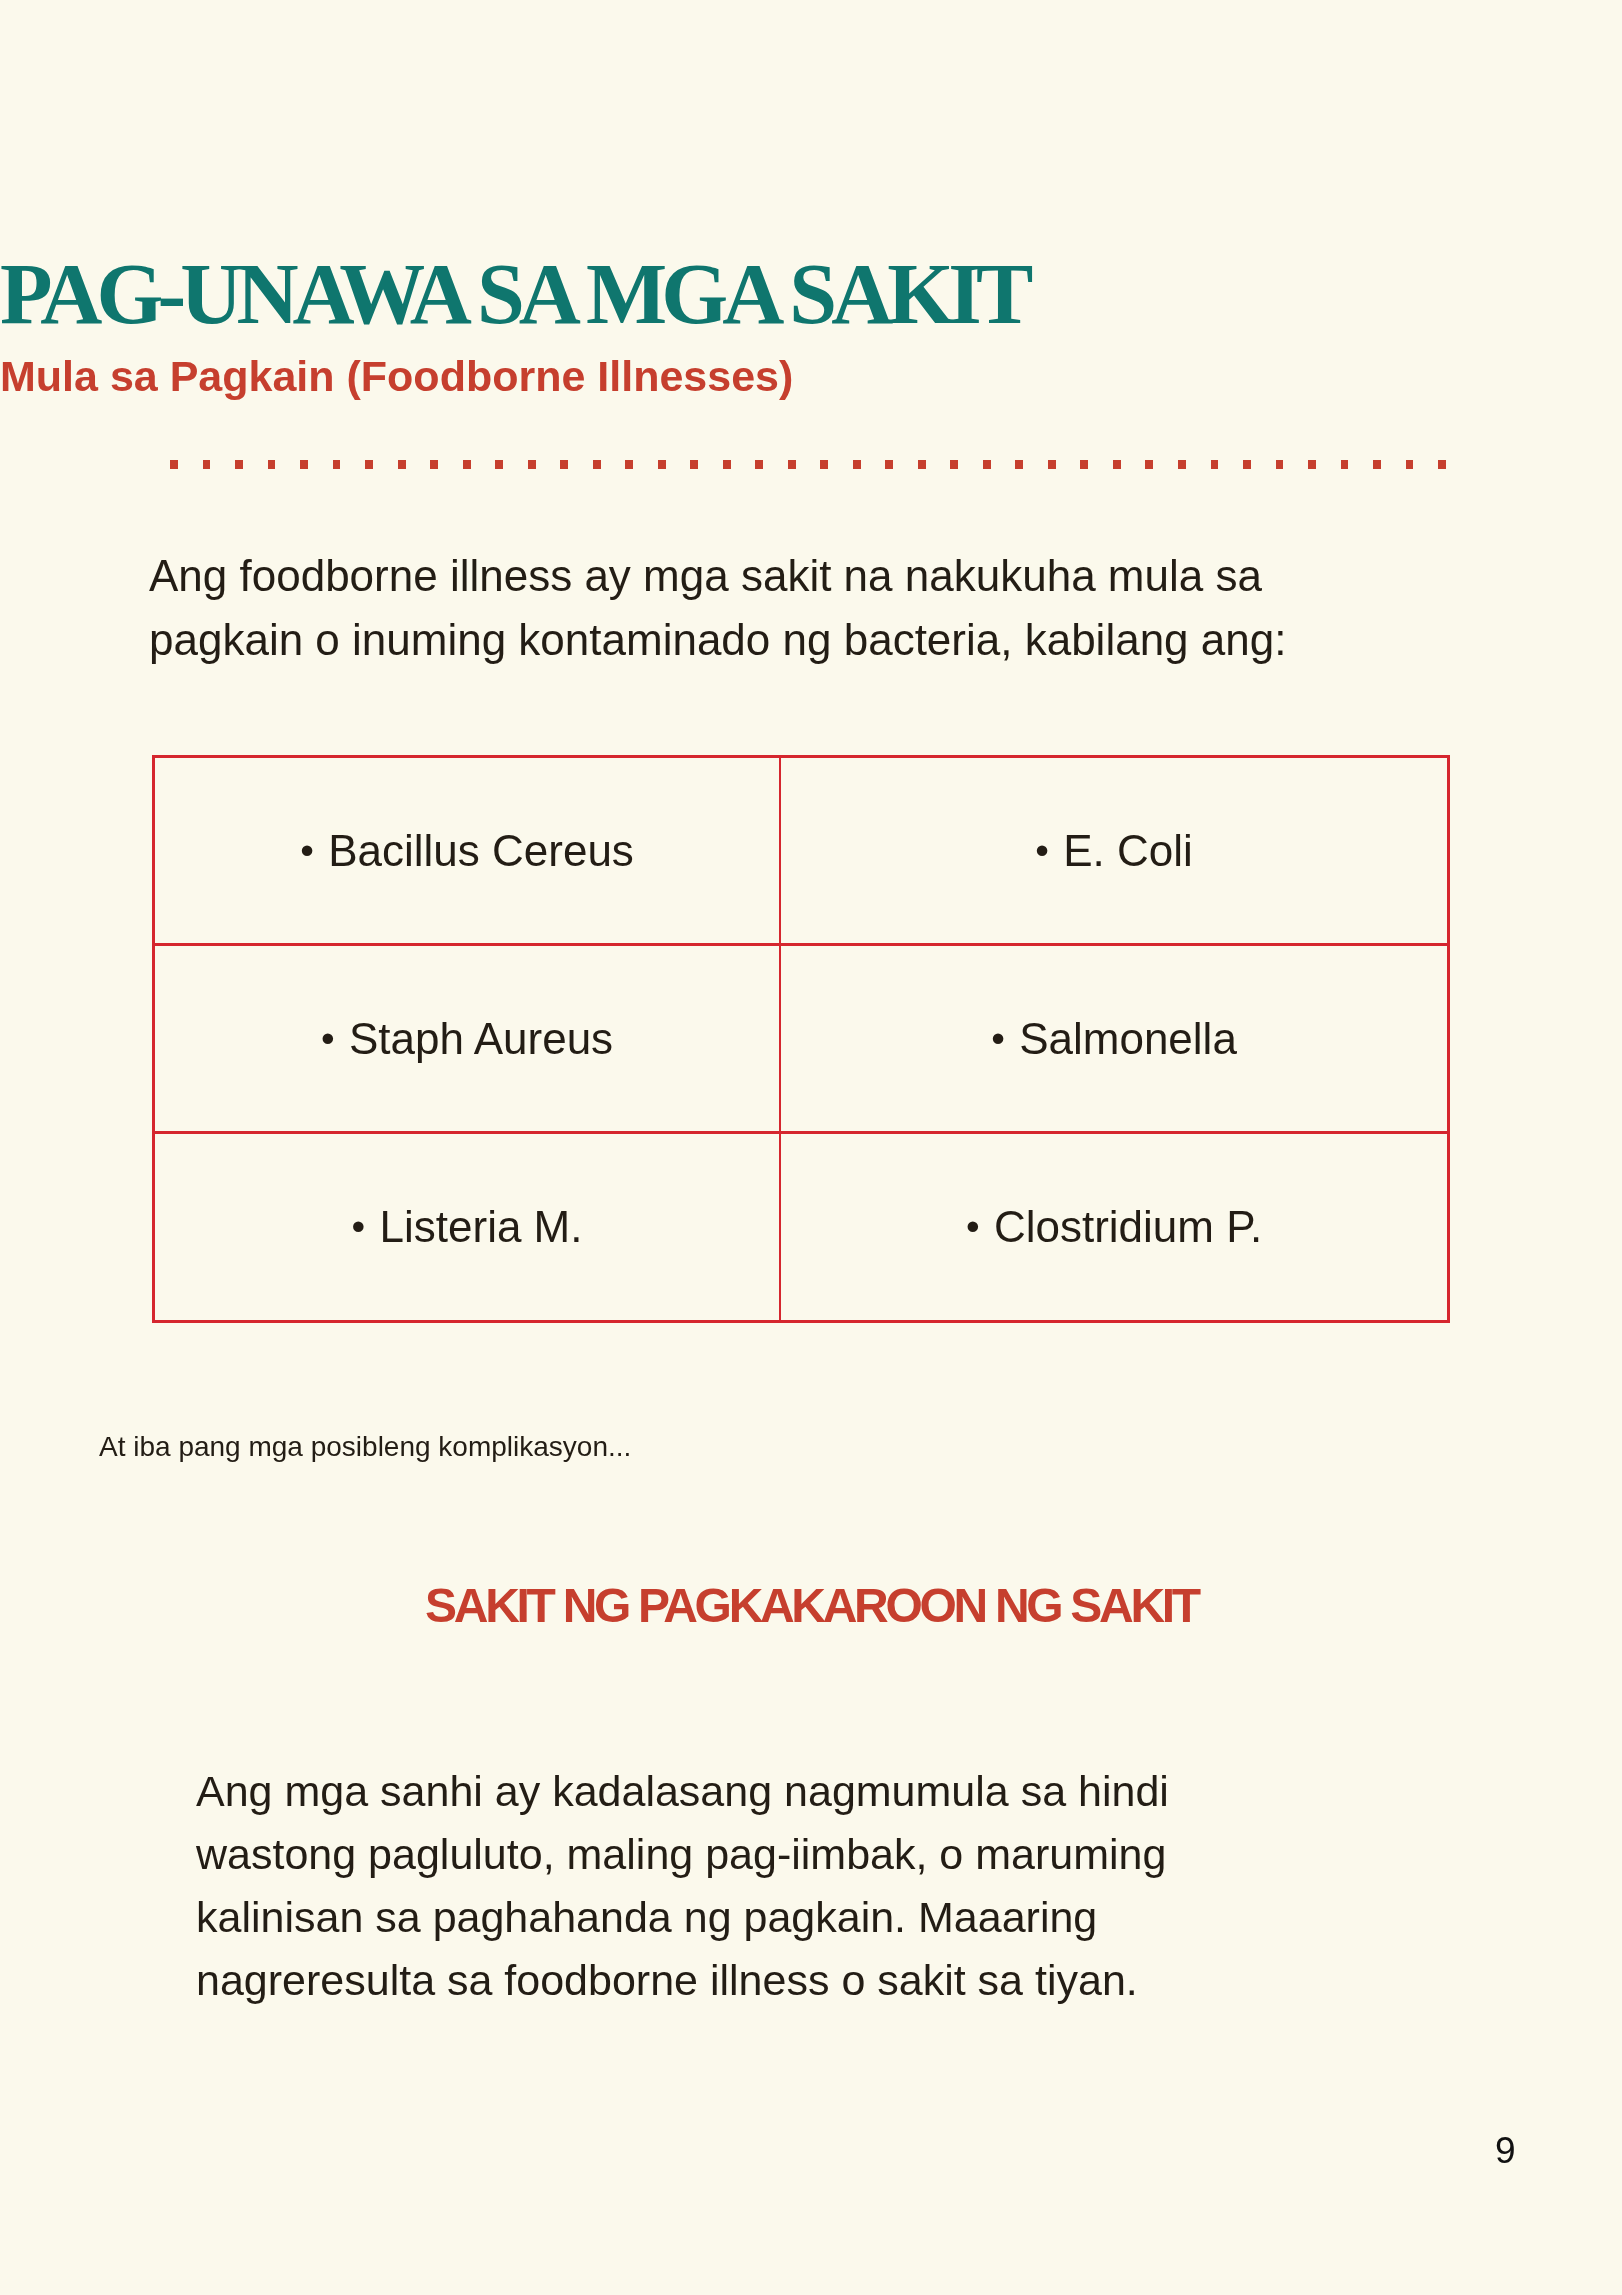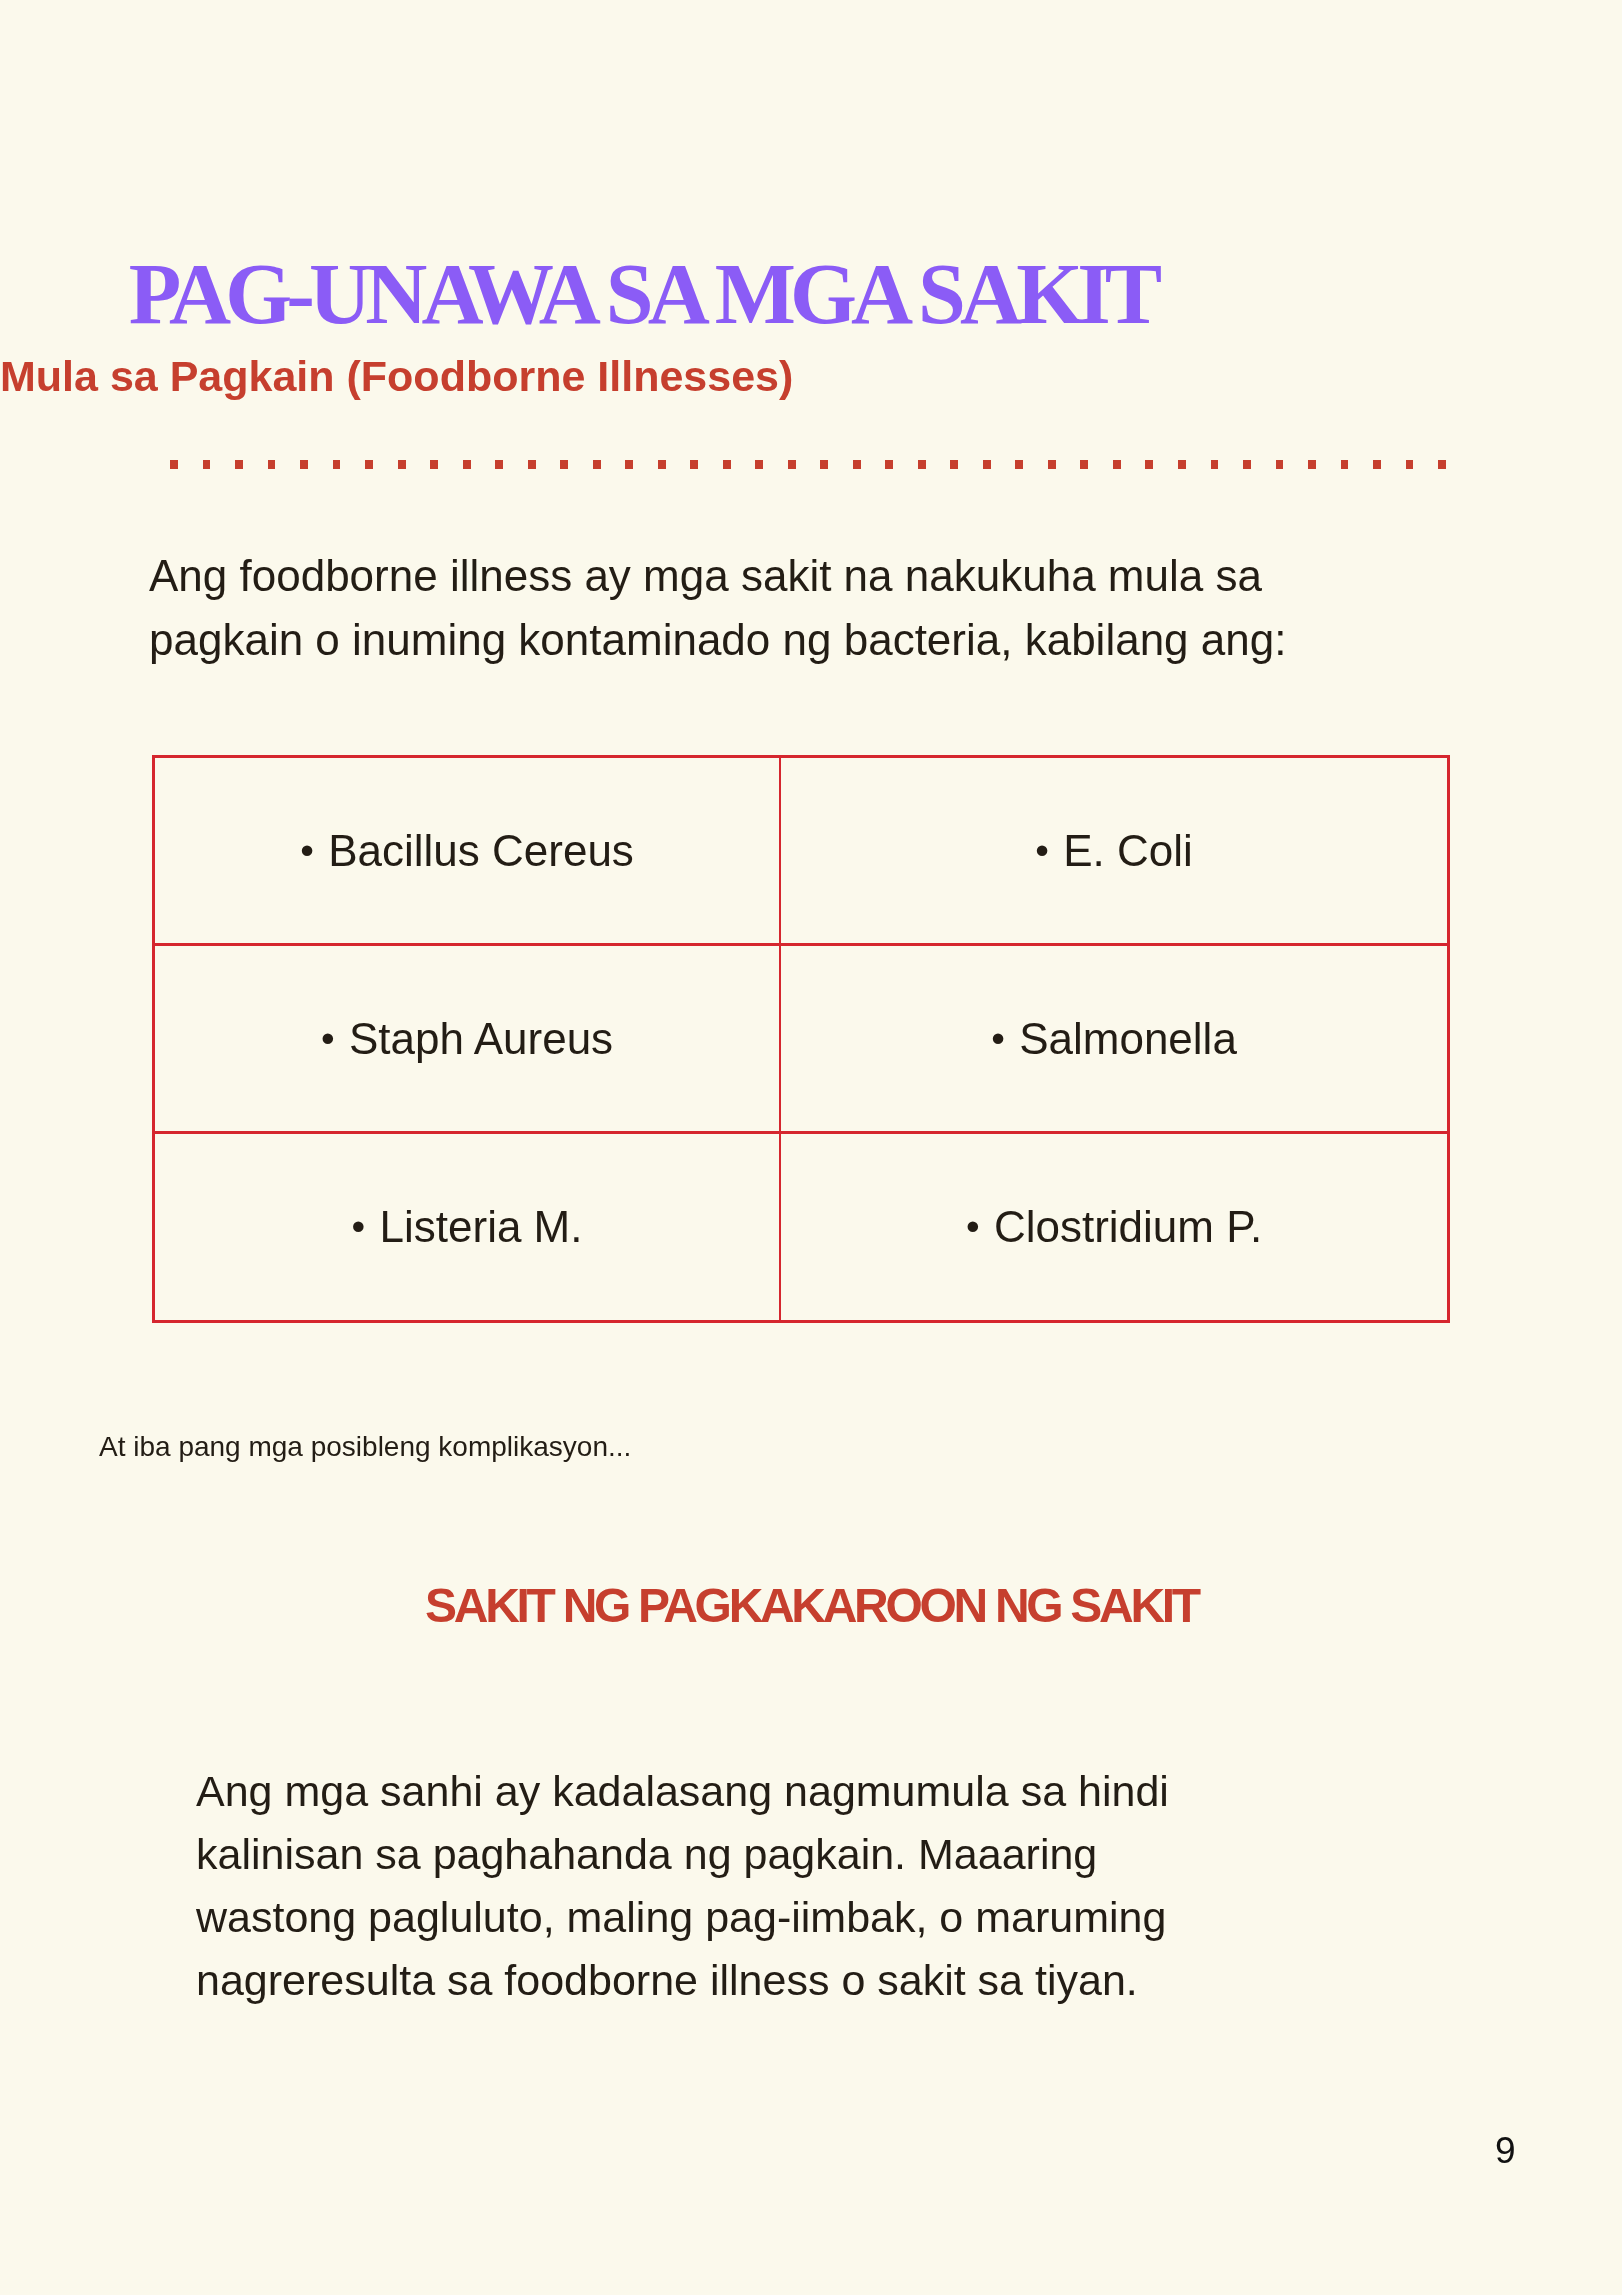--- a/index.html
+++ b/index.html
@@ -13,26 +13,25 @@
       position: relative;
       overflow: hidden;
       font-family: "Liberation Sans", "DejaVu Sans", sans-serif;
       color: #231d15;
     }
     .title {
       position: absolute;
       left: 0;
       width: 1285px;
       top: 245px;
-      text-align: center;
       font-family: "Liberation Serif", "DejaVu Serif", serif;
       font-weight: bold;
       font-size: 86px;
       line-height: 98px;
-      color: #8b5cf6;
+      color: #0f766e;
       letter-spacing: -5.9px;
       transform: scaleX(1.0);
     }
     .subtitle {
       position: absolute;
       left: 0;
       width: 1623px;
       top: 350px;
       font-family: "Liberation Sans", sans-serif;
       font-weight: bold;
@@ -207,19 +206,19 @@
 </div>
 
 <div class="extra">At iba pang mga posibleng komplikasyon...</div>
 
 <div class="section-heading">
   <div>SAKIT NG PAGKAKAROON NG SAKIT</div>
 </div>
 
 <div class="section-body">
   <div>Ang mga sanhi ay kadalasang nagmumula sa hindi</div>
+  <div>wastong pagluluto, maling pag-iimbak, o maruming</div>
   <div>kalinisan sa paghahanda ng pagkain. Maaaring</div>
-  <div>wastong pagluluto, maling pag-iimbak, o maruming</div>
   <div>nagreresulta sa foodborne illness o sakit sa tiyan.</div>
 </div>
 
 <div class="page-number">9</div>
 
 
 </body></html>

